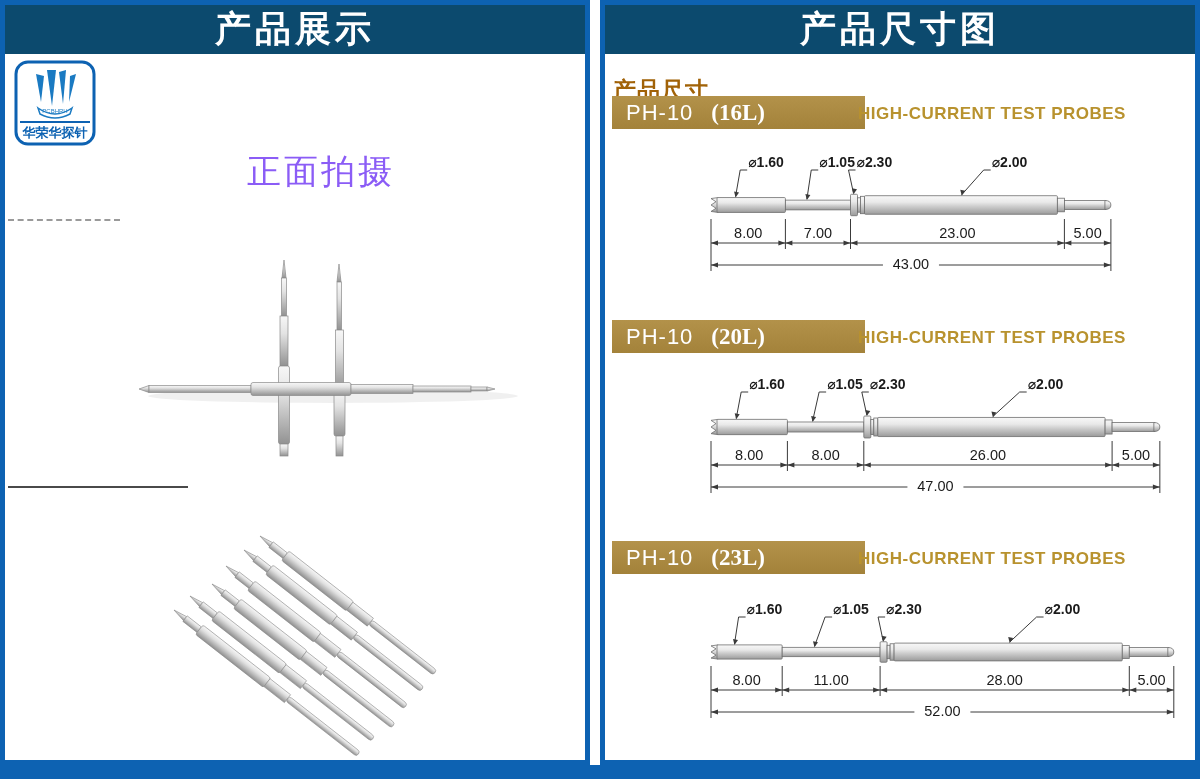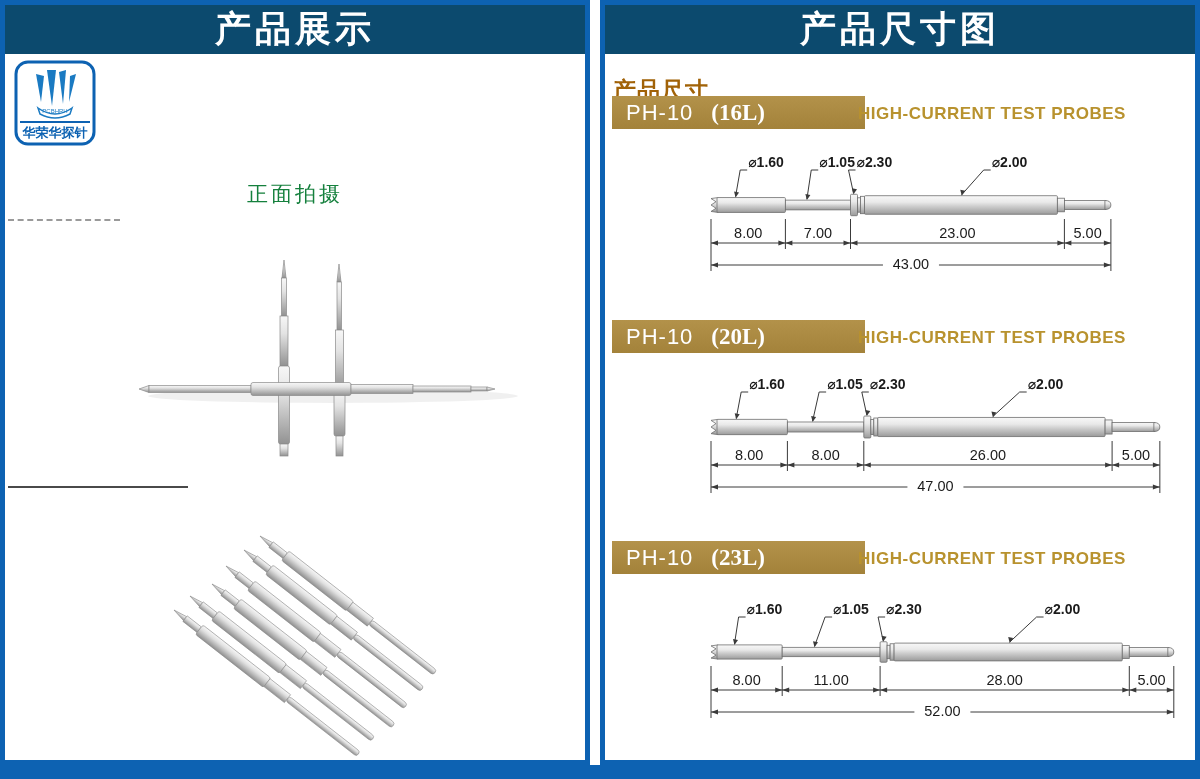--- a/index.html
+++ b/index.html
@@ -14,21 +14,21 @@
   .panel-header { height:49px; background:#0c4a6e; display:flex; align-items:center; justify-content:center;text-align:center; }
   .panel-header .title { color:#ffffff; font-size:36px; font-weight:bold; letter-spacing:4px; }
 
   .panel-content { position:absolute; left:0; right:0; top:49px; bottom:0; background:#ffffff; }
 
   .footer-bar { position:absolute; left:0; right:0; bottom:0; height:14px; background:#0d62b2; }
 
   
   .logo-box { position:absolute; left:9px; top:6px; width:82px; height:110px; }
   .dashed-line { position:absolute; left:3px; top:165px; width:112px; border-top:2px dashed #9a9a9a; }
-  .photo-caption { position:absolute; font-size:21px; color:#15803d; font-weight:500; letter-spacing:3px;margin-top:31px; }
+  .photo-caption { position:absolute; font-size:34px; color:#8b5cf6; font-weight:500; letter-spacing:3px; }
   .caption-front { left:242px; top:95px; }
   .caption-side  { left:206px; top:412px; }
   .side-caption-line { position:absolute; left:3px; top:432px; width:180px; border-top:2px solid #4a4a4a; }
   .photo { position:absolute; }
   .photo-front { left:128px; top:136px; }
   .photo-side  { left:143px; top:446px; }
 
   
   .section-label { position:absolute; left:8px; top:10px; font-size:23px; font-weight:bold; color:#a16207; letter-spacing:1px;margin-top:11px; }
   .dim-banner { position:absolute; left:7px; width:253px; height:33px; background:linear-gradient(#b3924a,#a3823a);

